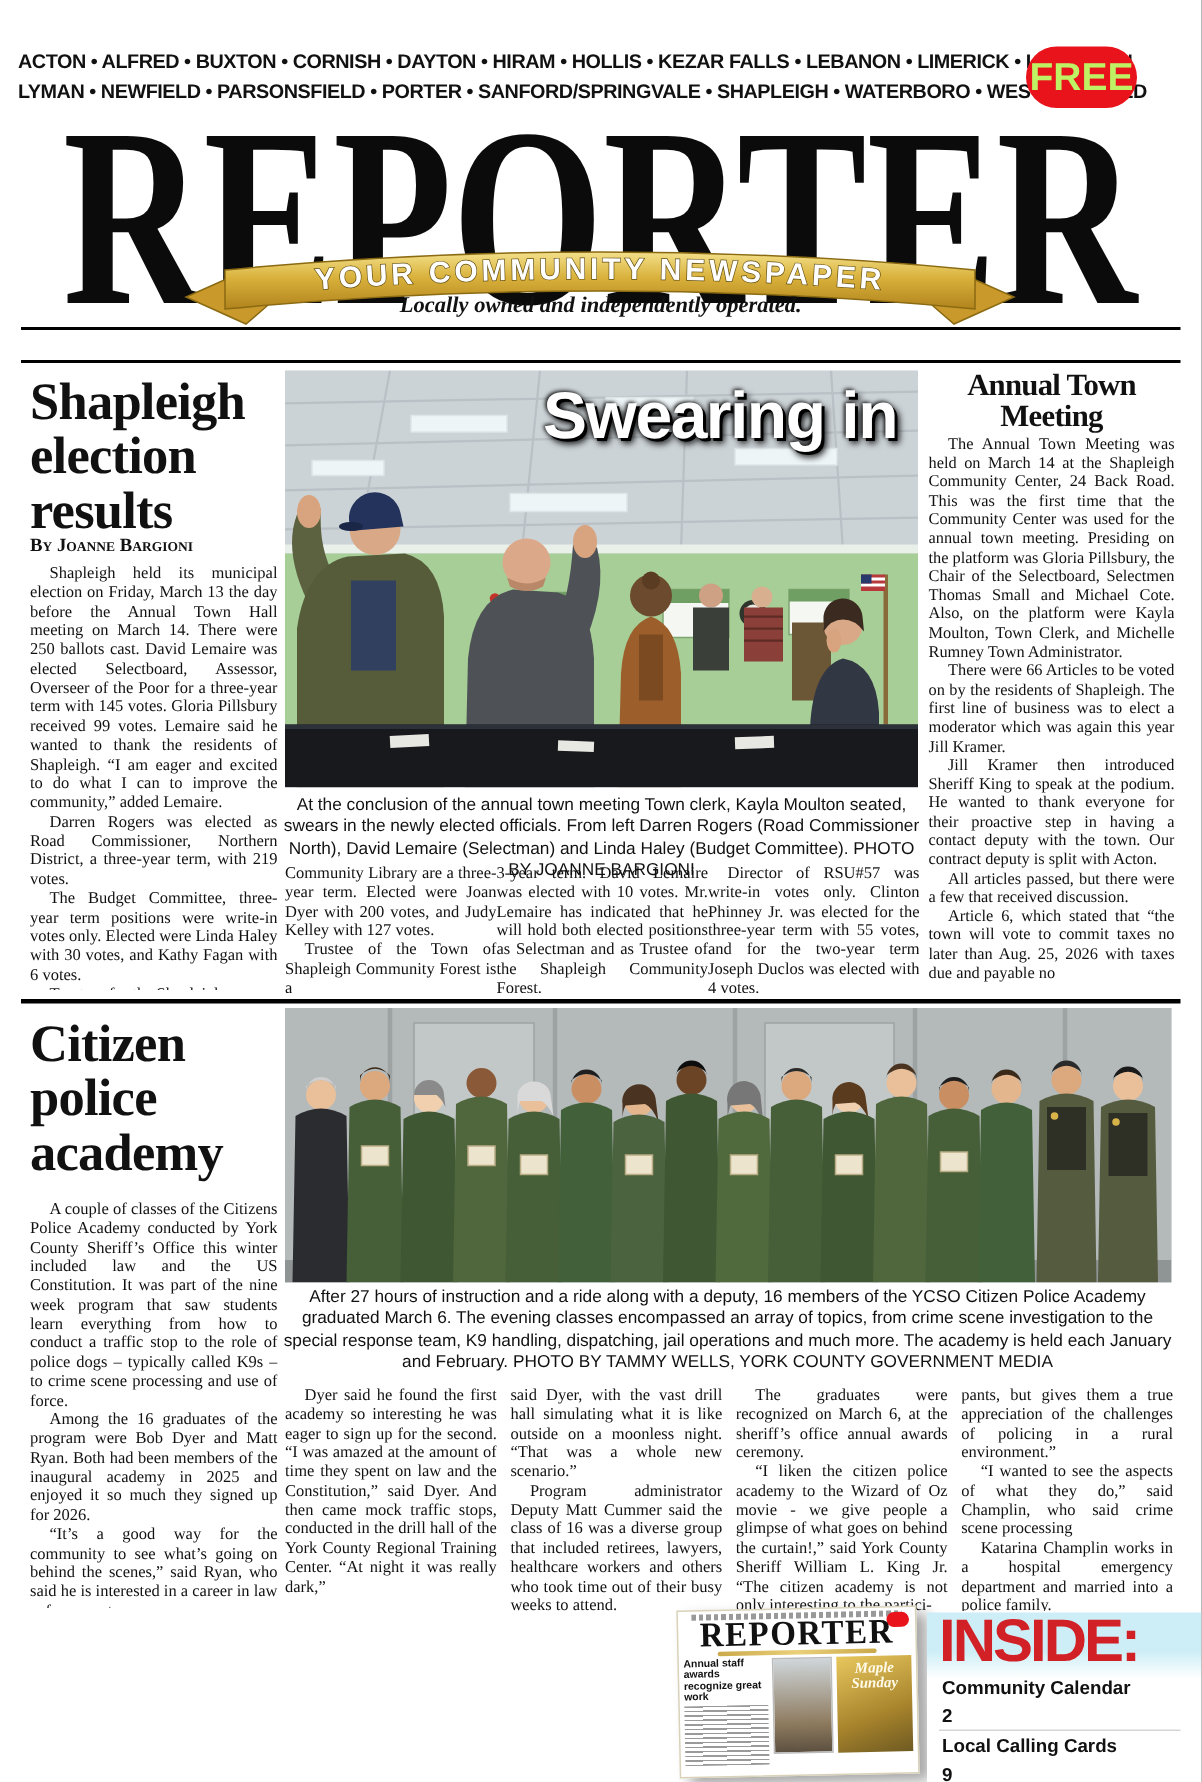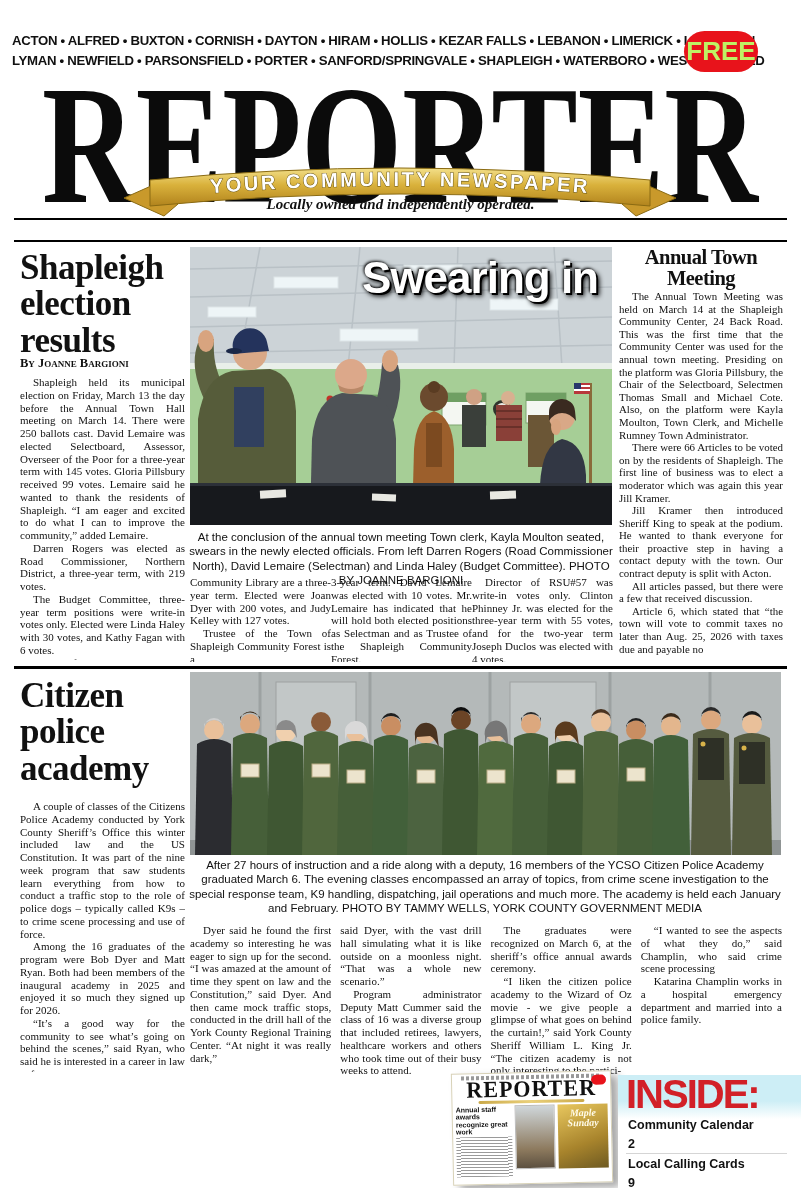--- a/index.html
+++ b/index.html
@@ -374,20 +374,21 @@
     </div>
     <div class="col colbody">
       <p class="noind">said Dyer, with the vast drill hall simulating what it is like outside on a moonless night. “That was a whole new scenario.”</p>
       <p>Program administrator Deputy Matt Cummer said the class of 16 was a diverse group that included retirees, lawyers, healthcare workers and others who took time out of their busy weeks to attend.</p>
     </div>
     <div class="col colbody">
       <p>The graduates were recognized on March 6, at the sheriff’s office annual awards ceremony.</p>
       <p>“I liken the citizen police academy to the Wizard of Oz movie - we give people a glimpse of what goes on behind the curtain!,” said York County Sheriff William L. King Jr. “The citizen academy is not only interesting to the partici-</p>
     </div>
     <div class="col colbody">
+      <p class="noind">pants, but gives them a true appreciation of the challenges of policing in a rural environment.”</p>
       <p>“I wanted to see the aspects of what they do,” said Champlin, who said crime scene processing</p>
       <p>Katarina Champlin works in a hospital emergency department and married into a police family.</p>
 
     </div>
   </div>
 
 
   <div class="thumb">
     <div class="thumb-towns"></div>
     <div class="thumb-free"></div>

